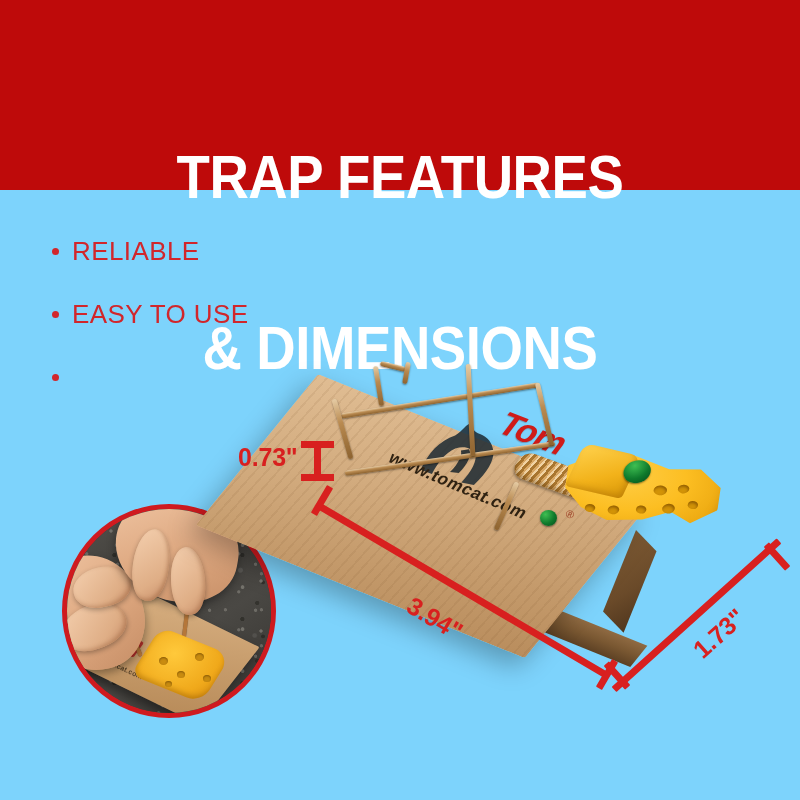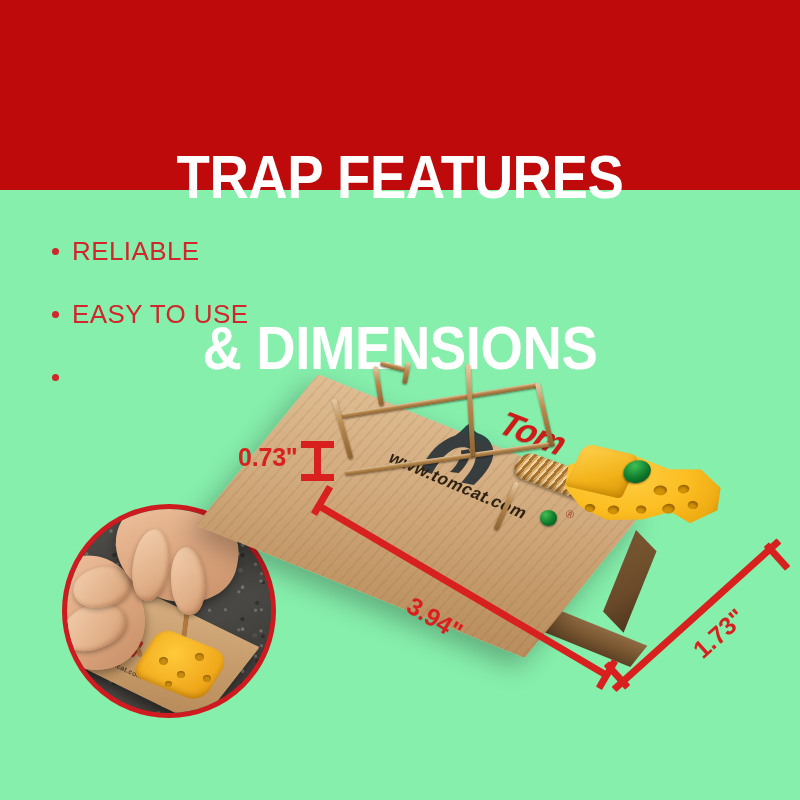--- a/index.html
+++ b/index.html
@@ -8,21 +8,21 @@
     background: #ffffff;
   }
   body {
     font-family: "Liberation Sans", sans-serif;
   }
   #page {
     position: relative;
     width: 800px;
     height: 800px;
     overflow: hidden;
-    background: #86efac;
+    background: #7dd3fc;
   }
 
   
   #header-banner {
     position: absolute;
     left: 0;
     top: 0;
     width: 800px;
     height: 190px;
     background: #be0a0a;

